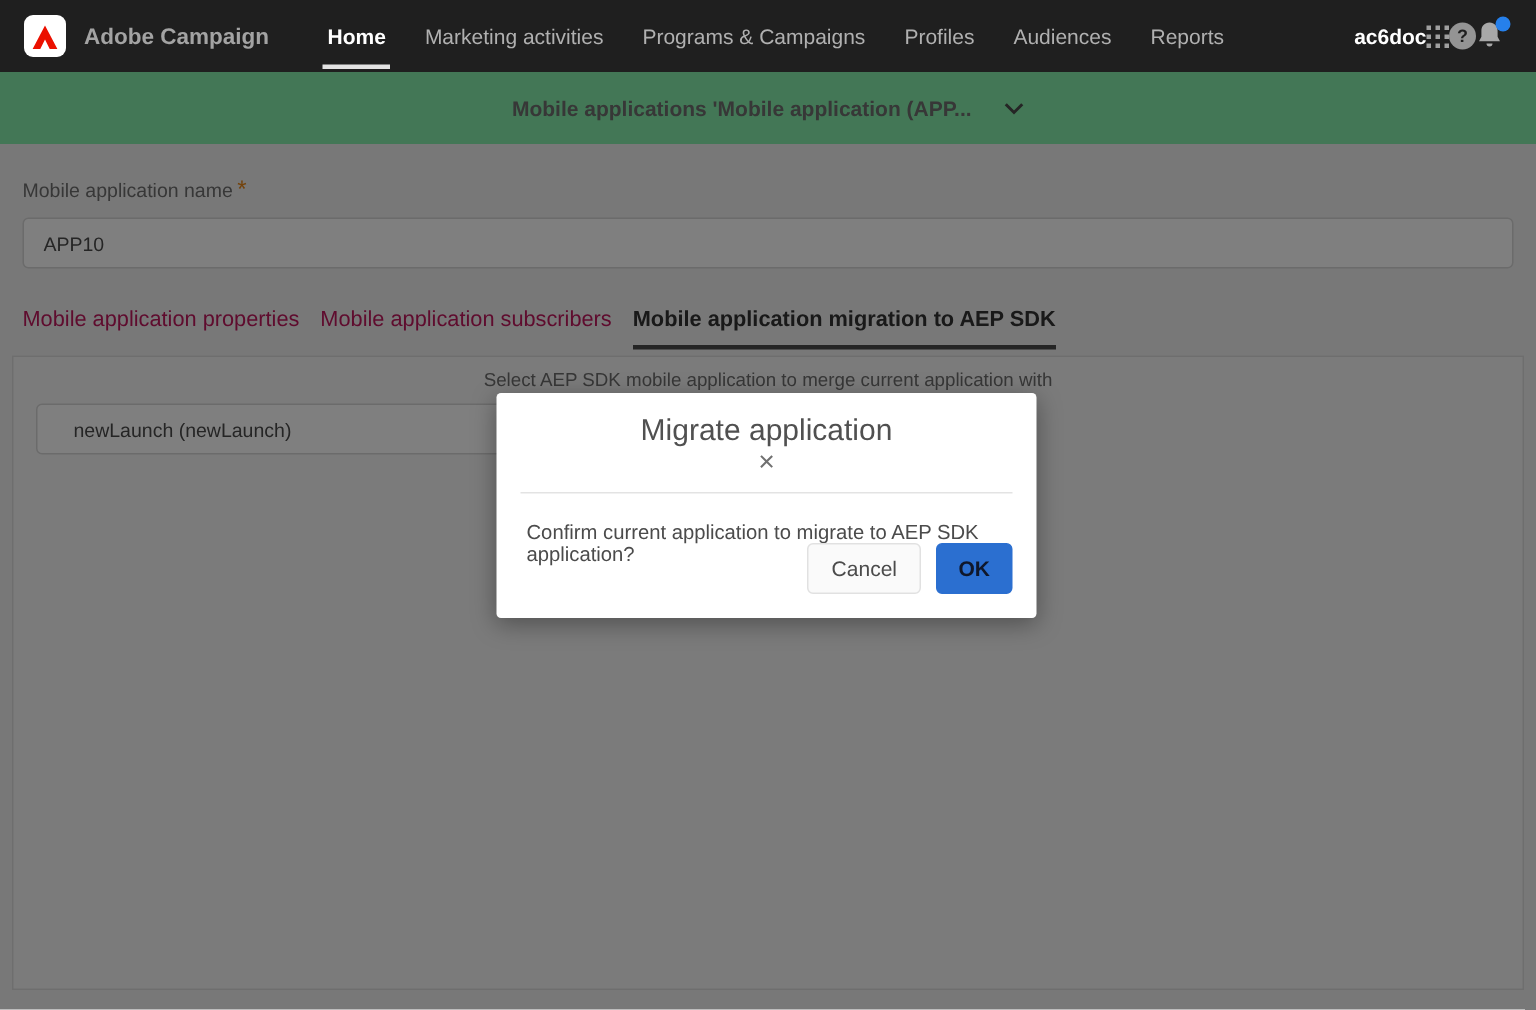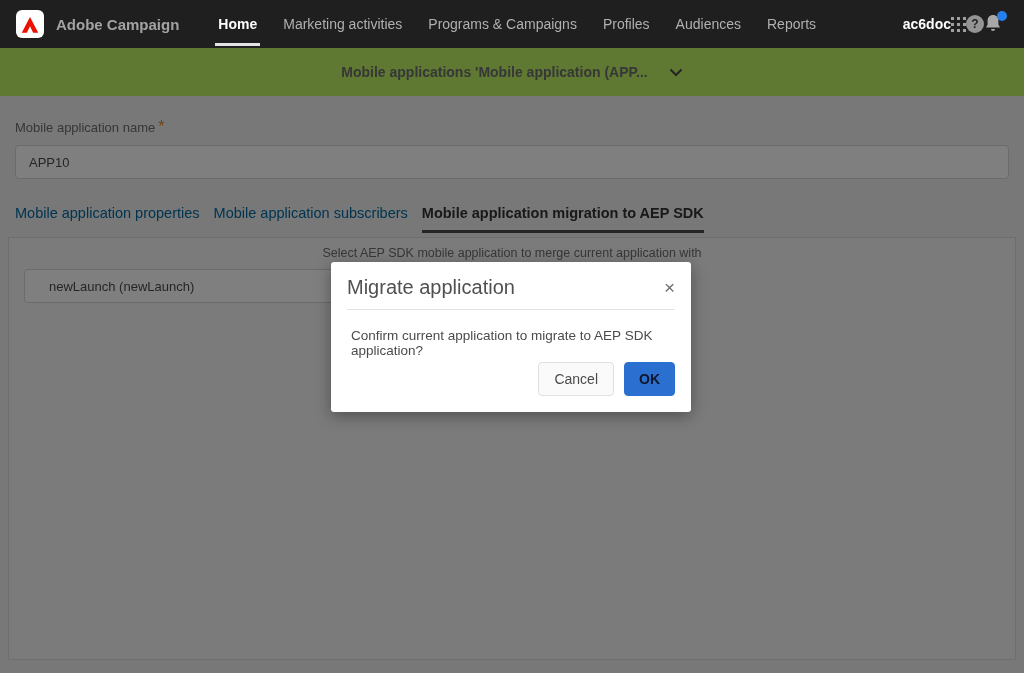--- a/index.html
+++ b/index.html
@@ -25,49 +25,49 @@
   .grid-icon span { background:#a0a0a0; }
   .help-icon { width:18px; height:18px; border-radius:50%; background:#949494;
     color:#1f1f1f; font-size:12px; font-weight:700; display:flex;
     align-items:center; justify-content:center; }
   .bell-wrap { position:relative; width:20px; height:20px; }
   .bell-badge { position:absolute; top:-3px; right:-3px; width:10px; height:10px;
     border-radius:50%; background:#2680eb; }
 
   
   .content { position:relative; height:625px; background:#f0f0f0; }
-  .page-header { height:48px; background:#bef264; display:flex;
+  .page-header { height:48px; background:#86efac; display:flex;
     align-items:center; justify-content:center; gap:21px; }
   .page-header .title { font-size:14px; font-weight:700; color:#6e6e6e; }
 
   .form-section { padding:22px 15px 0 15px; }
   .field-label { font-size:13px; color:#6e6e6e; }
   .required { color:#e68619; margin-left:3px; }
   .text-input { margin-top:9px; width:994px; height:34px; background:#fff;
     border:1px solid #d6d6d6; border-radius:4px; padding:0 13px;
     font-size:13px; color:#4b4b4b; font-family:"Liberation Sans", sans-serif; }
 
   .tabs { display:flex; gap:14px; padding:26px 15px 0 15px; }
-  .tab { font-size:14.5px; color:#0369a1; padding-bottom:9px; cursor:pointer; white-space:nowrap; }
+  .tab { font-size:14.5px; color:#be185d; padding-bottom:9px; cursor:pointer; white-space:nowrap; }
   .tab.active { color:#323232; font-weight:700; border-bottom:3px solid #4b4b4b; }
 
   .panel { position:absolute; left:8px; top:189px; width:1008px; height:423px;
     background:#f7f7f7; border:1px solid #dddddd; padding:8px 15px; }
   .panel .field-label { font-size:12.5px;text-align:center; }
   .select-box { margin-top:9px; width:560px; height:34px; background:#fff;
     border:1px solid #d6d6d6; border-radius:4px; display:flex; align-items:center;
     padding:0 24px; font-size:13px; color:#4b4b4b; }
 
   
   .overlay { position:absolute; inset:0; background:rgba(0,0,0,0.5); z-index:10; }
   .modal { position:absolute; left:331px; top:214px; width:360px; height:150px;
     background:#fff; border-radius:3px; z-index:20;
     box-shadow:0 4px 16px rgba(0,0,0,0.35); }
   .modal-header { display:flex; align-items:center; justify-content:space-between;
-    padding:14px 16px 10px 16px; }
+    padding:14px 16px 10px 16px;flex-direction:column; }
   .modal-title { font-size:20px; font-weight:400; color:#505050; }
   .modal-close { font-size:19px; color:#707070; cursor:pointer; line-height:1; }
   .modal-divider { border:none; border-top:1px solid #e3e3e3; margin:0 16px; }
   .modal-message { padding:18px 16px 0 20px; font-size:13.5px; color:#4b4b4b; }
   .modal-footer { position:absolute; bottom:16px; right:16px; display:flex; gap:10px; }
   .btn { height:34px; border-radius:4px; font-size:14px; cursor:pointer;
     font-family:"Liberation Sans", sans-serif; }
   .btn-cancel { background:#fafafa; border:1px solid #e1e1e1; color:#4b4b4b; padding:0 15px; }
   .btn-ok { background:#2b6fd0; border:1px solid #2b6fd0; color:#0f172a;
     font-weight:700; padding:0 14px; }

